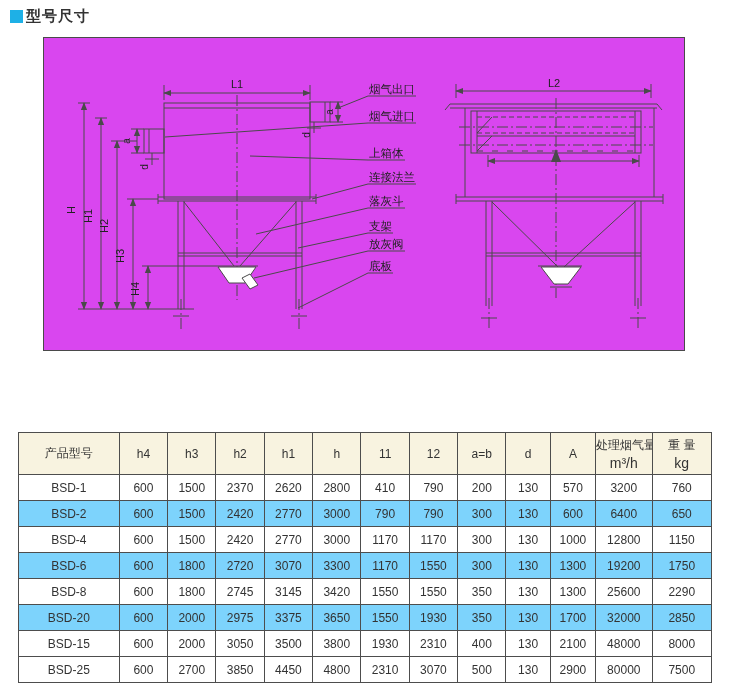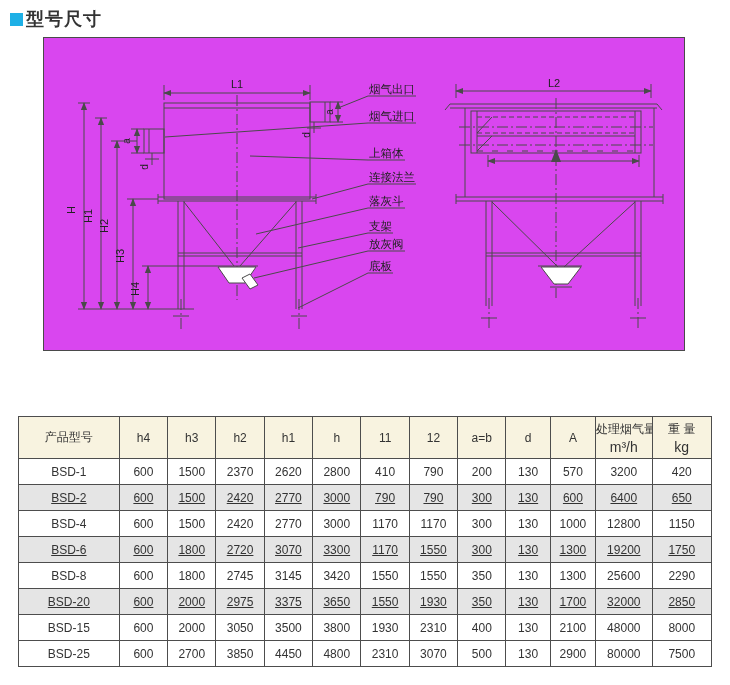--- a/index.html
+++ b/index.html
@@ -1,39 +1,39 @@
 <!DOCTYPE html>
 <html><head>
 <meta charset="utf-8">
 <style>
   html,body{margin:0;padding:0;}
   body{
     width:730px;height:685px;position:relative;background:#ffffff;
     font-family:"Liberation Sans","DejaVu Sans",sans-serif;color:#333;overflow:hidden;
   }
   .title{position:absolute;left:10px;top:7px;display:flex;align-items:center;
-    font-size:18px;font-weight:bold;color:#333;letter-spacing:1px;}
+    font-size:15px;font-weight:bold;color:#333;letter-spacing:1px;}
   .title .sq{width:13px;height:13px;background:#1eb0e6;margin-right:3px;flex:0 0 auto;}
   .panel{position:absolute;left:43px;top:37px;width:640px;height:312px;
     border:1px solid #4a4a4a;background:#d946ef;}
   .panel svg{display:block;}
   .ln line,.ln rect,.ln path,.ln polyline{stroke:#4a4a4a;fill:none;stroke-width:1;}
   .ln path.fil{fill:#4a4a4a;stroke:none;}
   .ln path.wfil{fill:#ffffff;stroke:#4a4a4a;}
   svg text{fill:#222;stroke:none;font-family:"Liberation Sans","DejaVu Sans",sans-serif;}
   .dash{stroke-dasharray:5 3;}
   .cdash{stroke-dasharray:11 3 2 3;}
   .tick{stroke-dasharray:6 9;stroke-width:2;}
-  .table-wrap{position:absolute;left:18px;top:416px;}
+  .table-wrap{position:absolute;left:18px;top:432px;}
   table{border-collapse:collapse;table-layout:fixed;width:694px;font-size:12px;color:#333;}
   th,td{border:1px solid #4d4d4d;text-align:center;padding:0;height:25px;
     font-weight:normal;overflow:hidden;white-space:nowrap;}
   thead th{background:#f8f3e0;height:41px;}
   thead .sub{font-size:14px;margin-top:1px;}
-  tbody tr.alt td{background:#e5e5e5;text-decoration:underline;}
+  tbody tr.alt td{background:#7dd3fc;}
 </style>
 </head>
 <body>
 
 <div class="title">
   <span class="sq"></span>
   <span>型号尺寸</span>
 </div>
 
 <div class="panel">
@@ -265,21 +265,21 @@
           <td>1500</td>
           <td>2370</td>
           <td>2620</td>
           <td>2800</td>
           <td>410</td>
           <td>790</td>
           <td>200</td>
           <td>130</td>
           <td>570</td>
           <td>3200</td>
-          <td>420</td>
+          <td>760</td>
         </tr>
         <tr class="alt">
           <td>BSD-2</td>
           <td>600</td>
           <td>1500</td>
           <td>2420</td>
           <td>2770</td>
           <td>3000</td>
           <td>790</td>
           <td>790</td>

